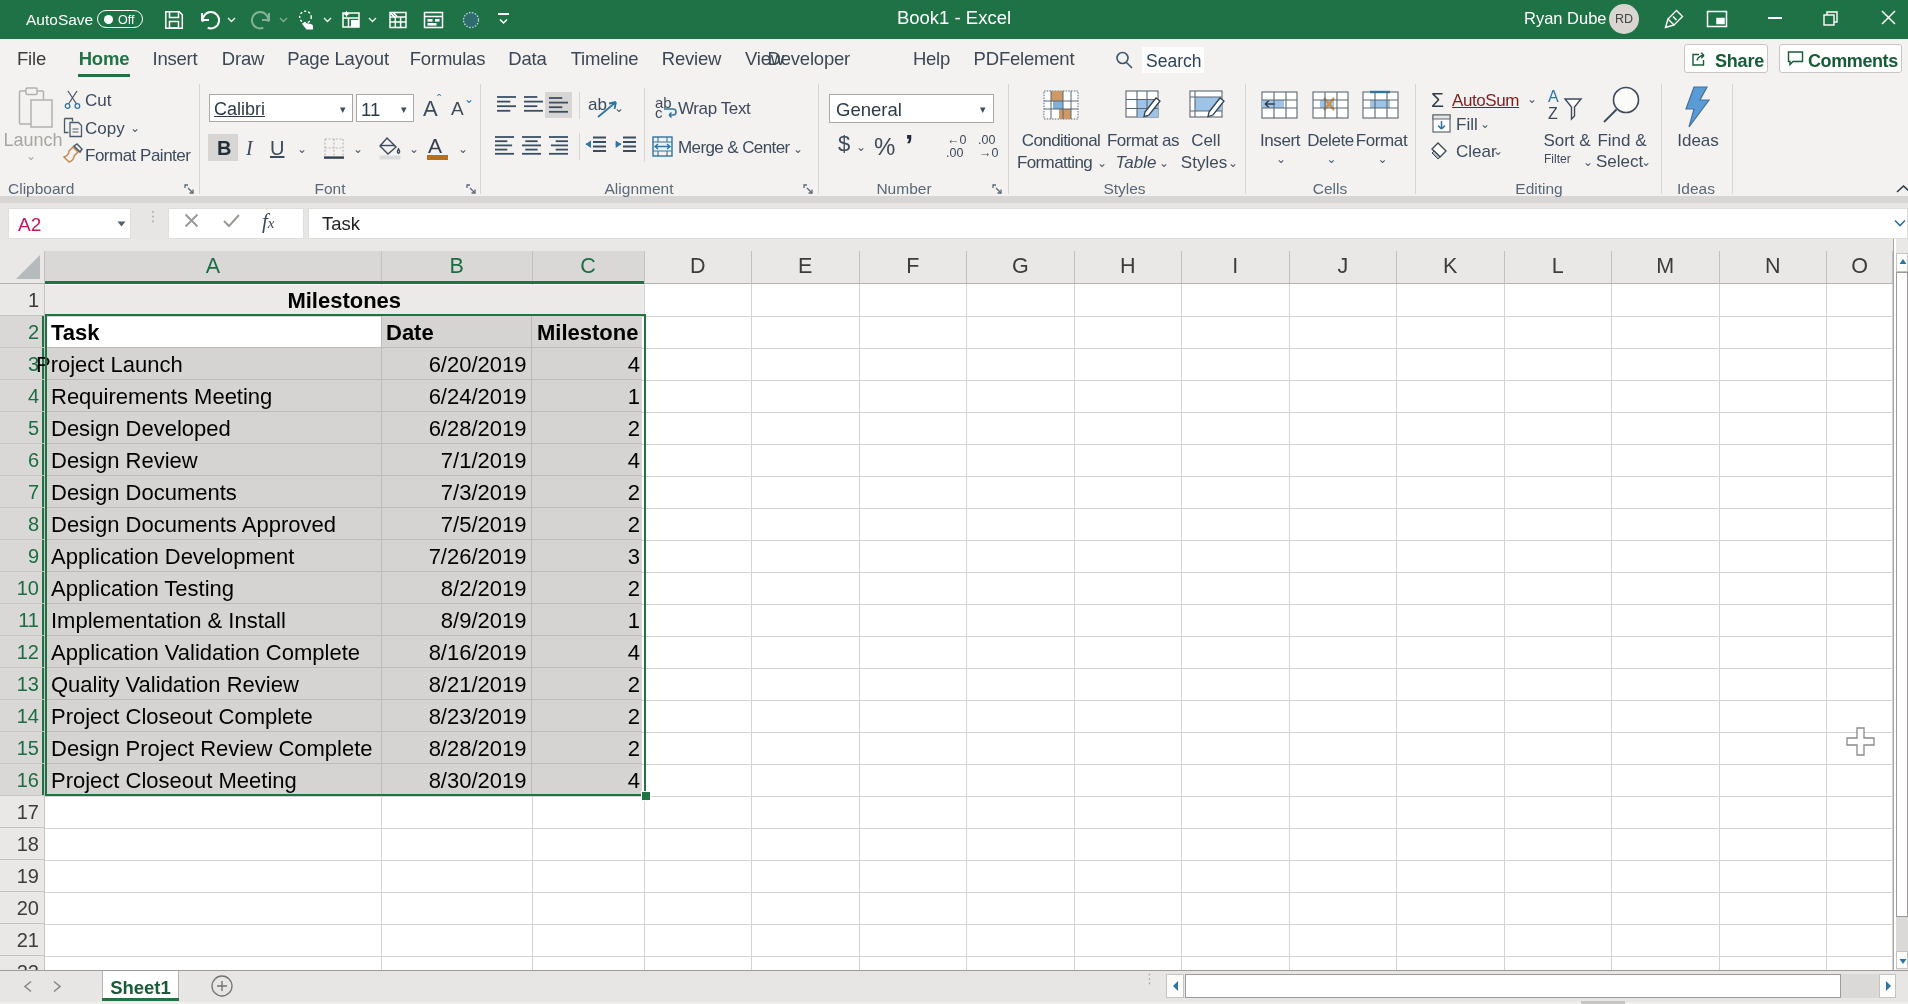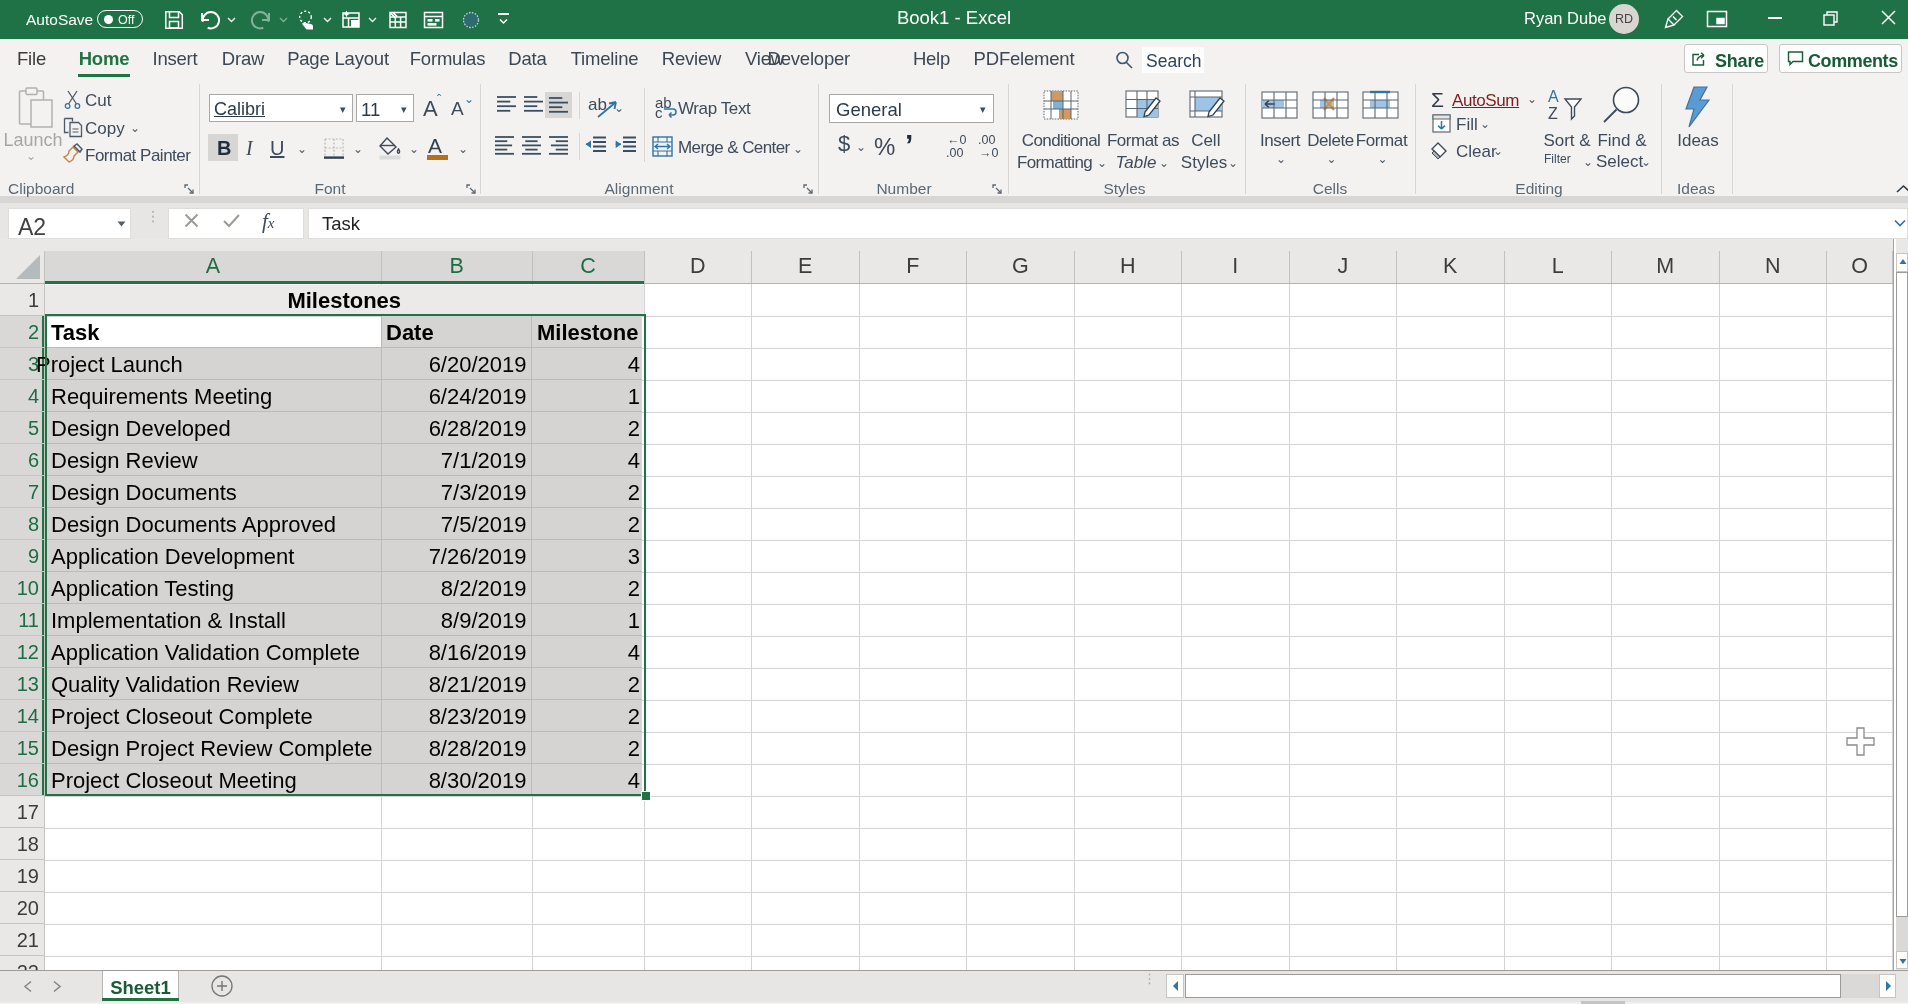--- a/index.html
+++ b/index.html
@@ -539,21 +539,21 @@
     </svg>
   </div>
 <div class="abs" style="left:1666px;top:131px;width:64px;text-align:center;font-size:17px;color:#3d4b5c;">Ideas</div>
 <div class="abs" style="left:1896px;top:183.5px;">
     <svg width="15" height="10" viewBox="0 0 15 10">
       <path d="M1 8 L7.5 2 L14 8" stroke="#2d3a47" stroke-width="1.6" fill="none"></path>
     </svg>
   </div>
 <div class="abs" style="left:0;top:203px;width:1908px;height:36px;background:#e8e6e4;"></div>
 <div class="abs" style="left:8px;top:208px;width:123px;height:31px;background:#fff;border:1px solid #e0deda;"></div>
-<div class="abs" style="left:18px;top:214px;font-size:23px;color:#404040;">A2</div>
+<div class="abs" style="left:18px;top:214px;font-size:19px;color:#be185d;">A2</div>
 <div class="abs" style="left:117px;top:221px;">
     <svg width="9" height="6" viewBox="0 0 9 6">
       <path d="M0.5 0.5 L4.5 5.5 L8.5 0.5 z" fill="#55616e"></path>
     </svg>
   </div>
 <div class="abs" style="left:146px;top:213px;color:#a8a6a2;font-size:14px;line-height:7px;">⋮</div>
 <div class="abs" style="left:168px;top:208px;width:136px;height:31px;background:#fff;border:1px solid #e0deda;"></div>
 <div class="abs" style="left:183px;top:212px;">
     <svg width="17" height="17" viewBox="0 0 17 17">
       <path d="M2.5 2.5 L14.5 14.5 M14.5 2.5 L2.5 14.5" stroke="#9b9995" stroke-width="1.9"></path>

